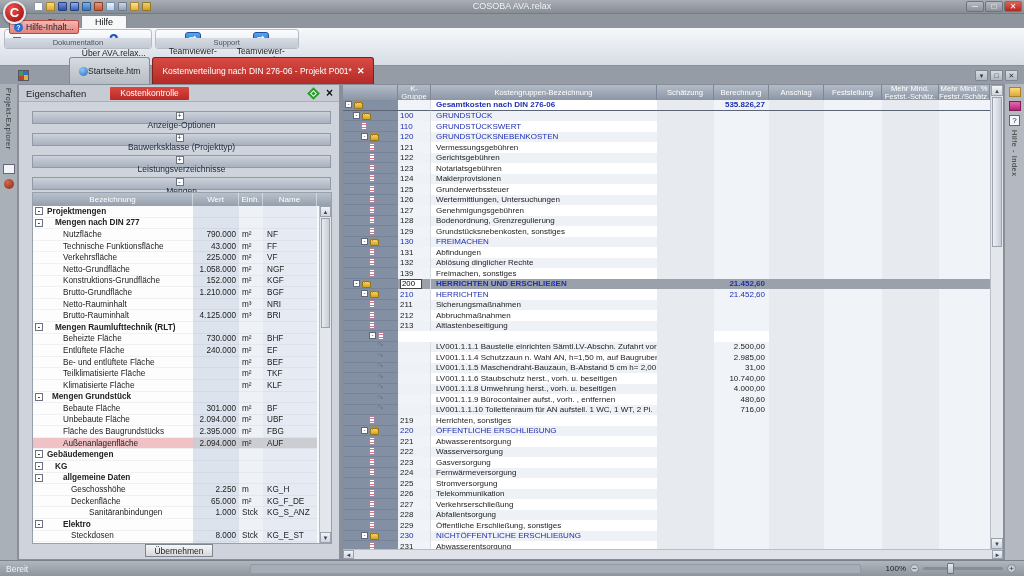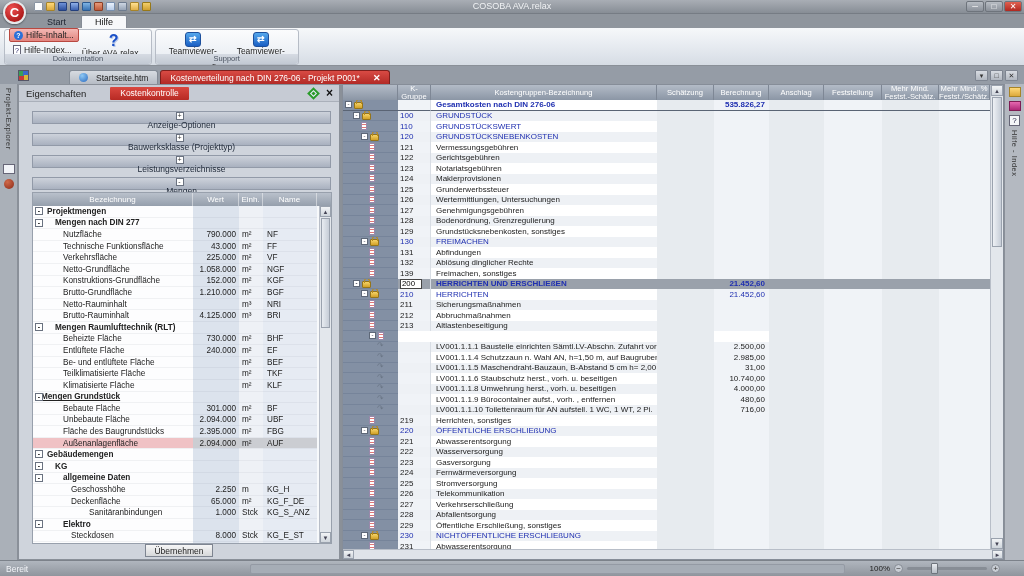--- a/index.html
+++ b/index.html
@@ -30,21 +30,21 @@
   .winbtn{width:18px;height:11px;font-size:8px;line-height:10px;text-align:center;color:#fff;
     background:linear-gradient(#b8bdc4,#8a9099);border:1px solid #6e747c;border-radius:2px;}
   .winbtn.close{background:linear-gradient(#e06050,#b02820);}
   
   .ribbon-tabs{position:absolute;left:0;top:14px;width:1024px;height:14px;background:#8f959d;
     display:flex;align-items:flex-end;padding-left:34px;gap:2px;}
   .rtab{font-size:9px;color:#1d2430;padding:1px 13px 1px;border-radius:2px 2px 0 0;}
   .rtab.active{background:#f7f8fa;border:1px solid #868c96;border-bottom:none;color:#111;}
   .ribbon-body{position:absolute;left:0;top:28px;width:1024px;height:38px;
     background:linear-gradient(#f6f8fa,#e0e5ec 70%,#d6dce4);border-bottom:1px solid #8a9098;
-    display:flex;align-items:stretch;padding:1px 0 0 4px;gap:3px;}
+    display:flex;align-items:stretch;padding:1px 0 16px 4px;gap:3px;}
   .rgroup{position:relative;border:1px solid #b6bcc6;border-radius:3px;
     background:linear-gradient(#fbfcfd,#e6ebf1);display:flex;padding:1px 4px 11px 4px;gap:2px;}
   .rgroup-label{position:absolute;left:0;right:0;bottom:0;height:10px;font-size:7.5px;color:#4a5260;
     text-align:center;background:linear-gradient(#d6dbe3,#c2c9d3);border-radius:0 0 3px 3px;line-height:10px;}
   .small-col{display:flex;flex-direction:column;justify-content:center;gap:2px;}
   .sbtn{display:flex;align-items:center;gap:3px;font-size:8.5px;color:#222;padding:1px 4px;border-radius:2px;}
   .sbtn.hl{background:linear-gradient(#f4b8b4,#e2847e);border:1px solid #b84840;}
   .lbtn{width:66px;display:flex;flex-direction:column;align-items:center;justify-content:flex-start;
     font-size:8.5px;color:#222;text-align:center;line-height:1.1;padding-top:1px;border-radius:2px;}
   .lbtn .ic{height:17px;display:flex;align-items:center;}
@@ -53,21 +53,21 @@
   .help-index-icon{width:8px;height:10px;background:#fff;border:1px solid #667;display:inline-block;
     font-size:7px;line-height:9px;text-align:center;color:#226;}
   .question-icon{font-size:16px;font-weight:bold;color:#1a50c8;text-shadow:1px 1px 0 #b8c8e8;}
   .teamviewer-icon{width:16px;height:15px;border-radius:3px;background:linear-gradient(#55a8ec,#1a5fc4);
     border:1px solid #1c4f9c;color:#fff;font-size:9px;font-weight:bold;line-height:13px;text-align:center;}
   
   .docbar{position:absolute;left:0;top:66px;width:1024px;height:18px;background:#959ca6;
     display:flex;align-items:flex-end;}
   .window-icon{width:11px;height:11px;margin:0 0 3px 18px;border:1px solid #556;
     background:conic-gradient(#3a6ac8 0 25%,#d8b838 0 50%,#c83a3a 0 75%,#3aa058 0);}
-  .dtab{display:flex;align-items:center;gap:8px;font-size:8.5px;height:14px;padding:0 9px;
+  .dtab{display:flex;align-items:center;gap:0;font-size:8.5px;height:27px;padding:0 9px;
     border-radius:3px 3px 0 0;margin-left:40px;color:#222;
     background:linear-gradient(#d7dbe1,#b6bcc5);border:1px solid #838b96;border-bottom:none;}
   .dtab .globe-icon{width:9px;height:9px;border-radius:50%;
     background:radial-gradient(circle at 35% 30%,#8ec8f4,#2a6ac0);}
   .dtab.active{background:linear-gradient(#d94b44,#b22a26);color:#fff;margin-left:2px;border-color:#7e1f1c;}
   .dtab .tab-close-icon{color:#fff;font-size:9px;font-weight:bold;margin-left:5px;}
   .mdi-ctrl{margin-left:auto;display:flex;gap:2px;margin-right:6px;margin-bottom:3px;}
   .mdi-btn{width:13px;height:11px;font-size:7px;line-height:10px;text-align:center;color:#333;
     background:linear-gradient(#d8dce2,#b2b8c1);border:1px solid #7e8591;border-radius:1px;}
   
@@ -165,21 +165,21 @@
   .c-thumb{margin:1px;height:150px;background:linear-gradient(90deg,#eef1f5,#c6cdd7);border:1px solid #9aa2ae;}
   .c-hscroll{position:absolute;left:0;right:0;bottom:0;height:10px;background:#dfe3e9;border-top:1px solid #b8bec8;
     display:flex;justify-content:space-between;}
   .h-arrow{width:11px;height:9px;background:linear-gradient(#f2f4f6,#cfd5dc);border:1px solid #9aa2ae;
     font-size:6px;text-align:center;line-height:8px;color:#445;}
   
   .statusbar{position:absolute;left:0;top:560px;width:1024px;height:16px;
     background:linear-gradient(#b0b6be,#8f959d);border-top:1px solid #7c828a;display:flex;align-items:center;gap:17px;}
   .status-left{font-size:8.5px;color:#f2f4f8;padding-left:6px;width:225px;}
   .status-groove{height:10px;flex:1;margin:0 8px;background:#a6adb6;border:1px solid #949aa4;border-radius:2px;}
-  .zoom-area{display:flex;align-items:center;gap:4px;padding-right:24px;}
+  .zoom-area{display:flex;align-items:center;gap:4px;padding-right:8px;}
   .zoom-label{font-size:8px;color:#222;}
   .zoom-btn{width:9px;height:9px;border-radius:50%;background:#c8cdd4;border:1px solid #858b94;
     font-size:8px;line-height:7px;text-align:center;color:#333;}
   .zoom-track{width:80px;height:3px;background:#878d95;border-radius:2px;position:relative;}
   .zoom-thumb{position:absolute;left:30%;top:-4px;width:7px;height:11px;
     background:linear-gradient(#e8ebef,#b8bec6);border:1px solid #6e747c;border-radius:1px;}
 </style>
 </head>
 <body>
 
@@ -435,21 +435,21 @@
             <div class="mc-bez">
               <span style="margin-left: 30px;">Klimatisierte Fläche</span>
             </div>
             <div class="mc-wert"></div>
             <div class="mc-einh">m²</div>
             <div class="mc-name">KLF</div>
           </div>
           <div class="m-row group">
             <div class="mc-bez">
               <span class="expander">-</span>
-              <span style="margin-left: 8px; text-decoration: underline;">Mengen Grundstück</span>
+              <span style="margin-left: 19px;">Mengen Grundstück</span>
             </div>
             <div class="mc-wert"></div>
             <div class="mc-einh"></div>
             <div class="mc-name"></div>
           </div>
           <div class="m-row">
             <div class="mc-bez">
               <span style="margin-left: 30px;">Bebaute Fläche</span>
             </div>
             <div class="mc-wert">301.000</div>

